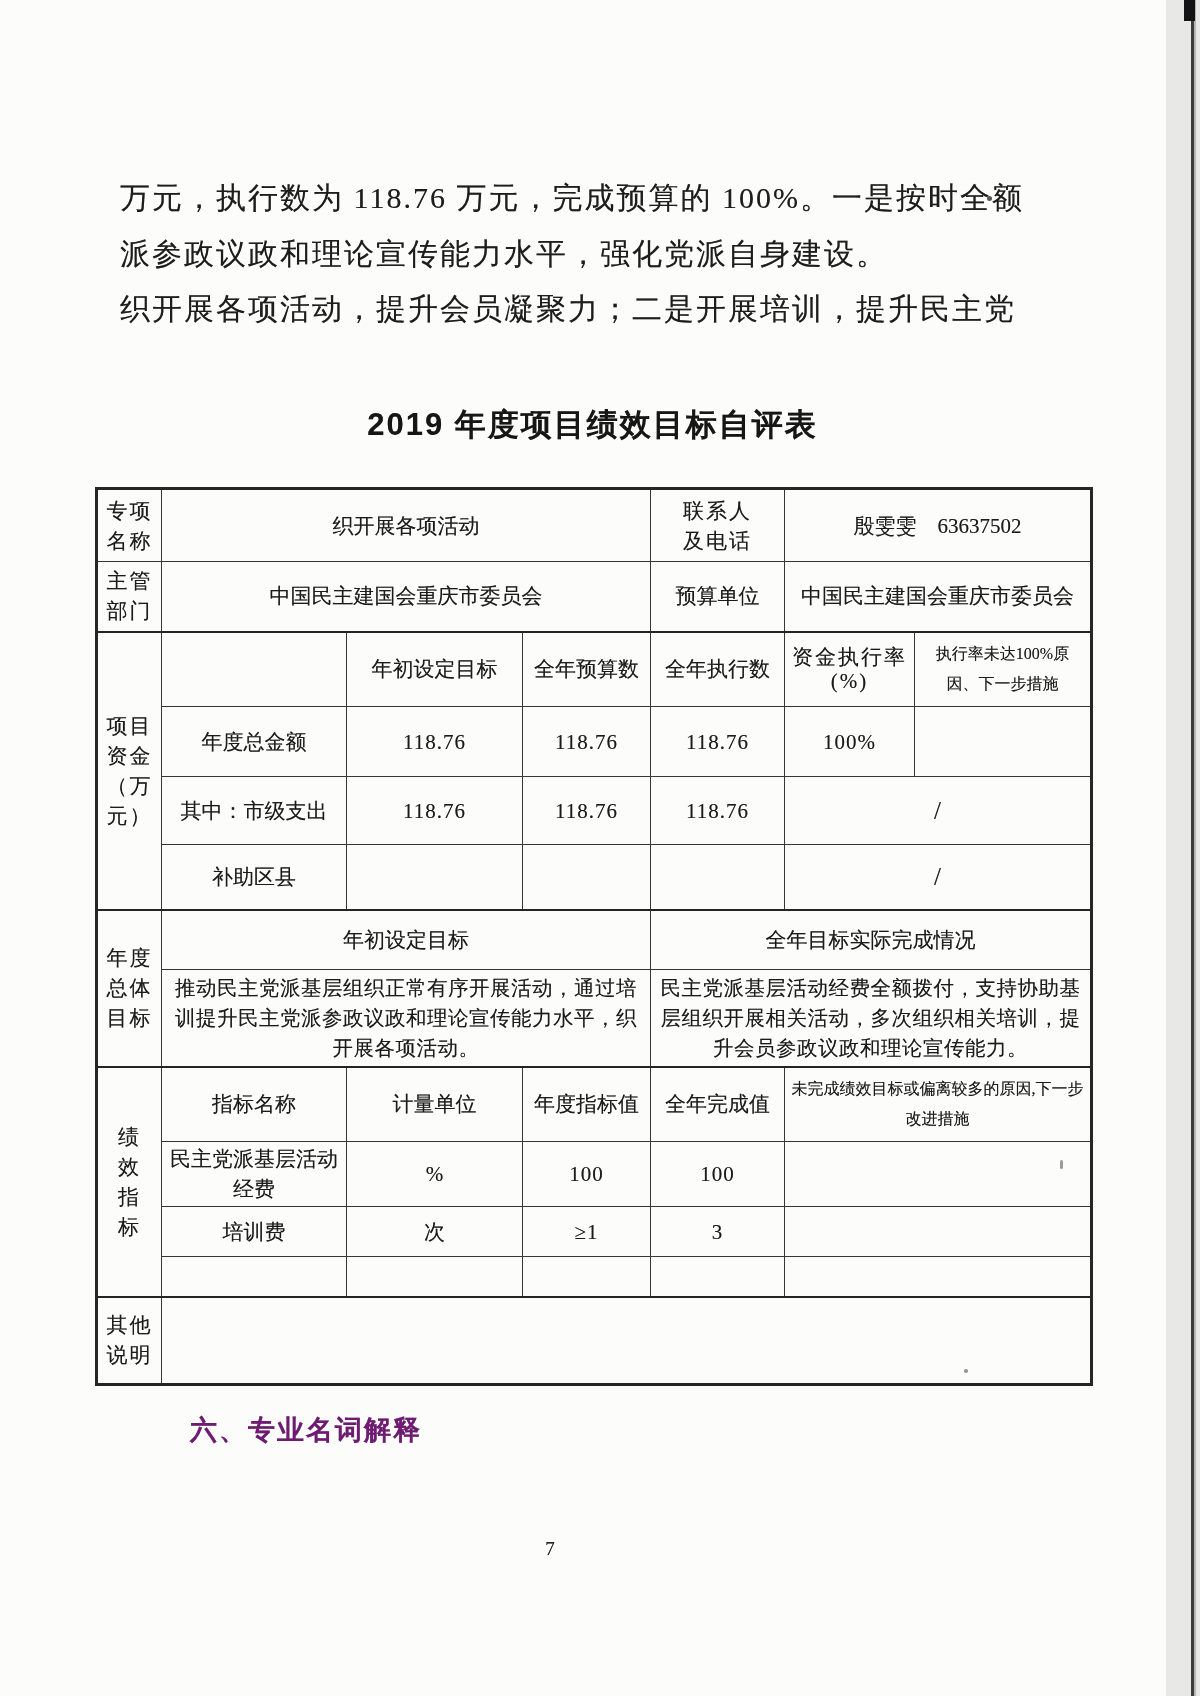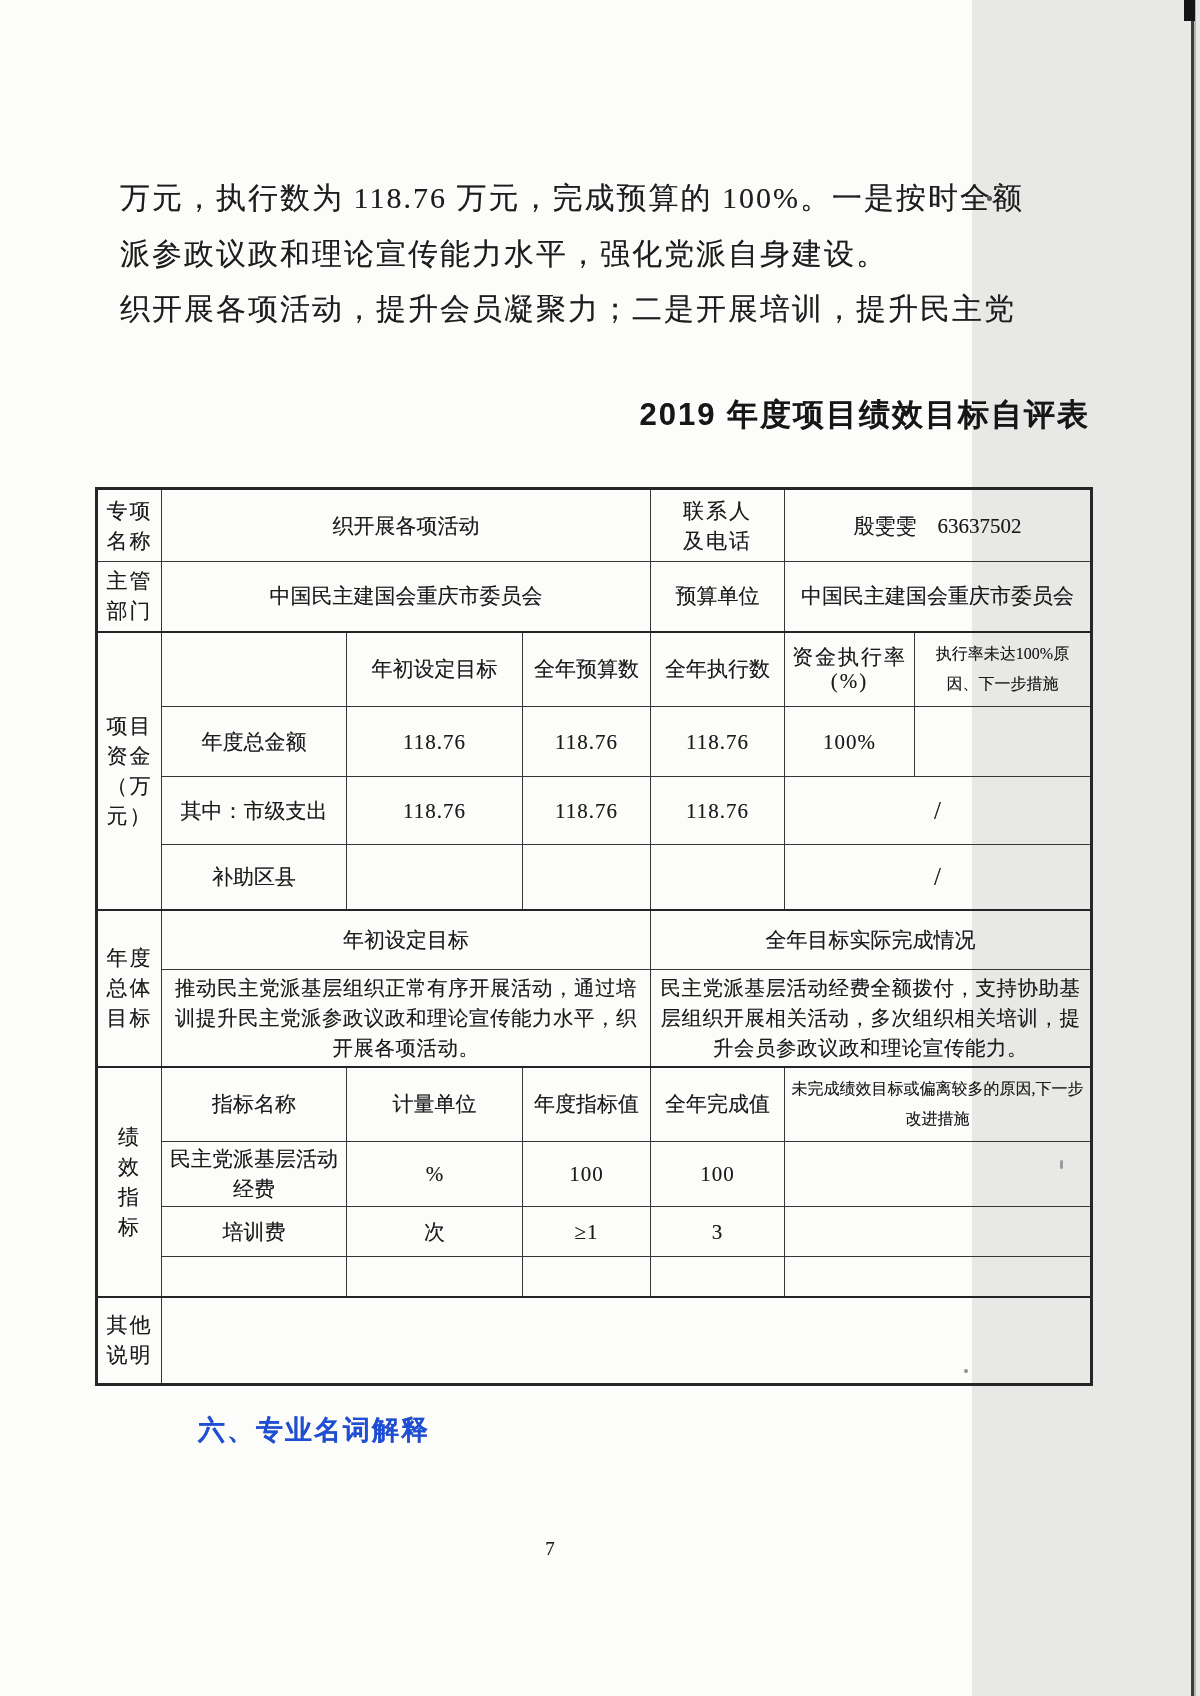--- a/index.html
+++ b/index.html
@@ -1,28 +1,28 @@
 <!DOCTYPE html>
 <html><head>
 <meta charset="utf-8">
 <style>
   html,body{margin:0;padding:0;}
   body{width:1200px;height:1696px;overflow:hidden;background:#e8e8e6;}
   .doc{
-    position:relative;width:972px;height:1696px;background:#fcfcfa;
+    position:relative;width:1166px;height:1696px;background:#fcfcfa;
     font-family:"Liberation Serif","DejaVu Serif",serif;color:#1d1d1d;
     text-shadow:0 0 .5px rgba(20,20,20,.45);
   }
   
   .intro{position:absolute;left:120px;top:170px;width:866px;font-size:30px;letter-spacing:2px;}
   .intro .line{height:55.5px;line-height:55.5px;white-space:nowrap;text-align:justify;text-align-last:justify;}
   .intro .line.last{text-align-last:left;}
   
   .title{
-    position:absolute;left:95px;top:394px;width:995px;text-align:right;
+    position:absolute;left:95px;top:404px;width:995px;text-align:center;
     font-family:"Liberation Sans","DejaVu Sans",sans-serif;font-weight:bold;
     font-size:31px;letter-spacing:2px;color:#161616;
   }
   
   table.eval{
     position:absolute;left:95px;top:487px;width:995px;border-collapse:collapse;
     table-layout:fixed;font-size:21px;color:#1b1b1b;border:3px solid #262626;padding-left:47px;
   }
   table.eval td{
     border:1.6px solid #363636;text-align:center;vertical-align:middle;
@@ -34,21 +34,21 @@
   td.goaltext{
     text-align:justify;text-align-last:center;font-size:20.5px;
     line-height:31.5px;padding:5px 13px;letter-spacing:.5px;
   }
   td.slash{font-size:25px;}
   td.num{letter-spacing:1px;}
   
   .h6{
     position:absolute;left:190px;top:1412px;
     font-family:"Liberation Sans","DejaVu Sans",sans-serif;font-weight:bold;
-    font-size:27px;letter-spacing:2px;color:#1d4ed8;margin-left:8px;
+    font-size:27px;letter-spacing:2px;color:#701a75;
   }
   
   .pageno{position:absolute;left:0;top:1538px;width:1100px;text-align:center;font-size:19px;color:#222;}
   
   .scanline{position:absolute;left:1191px;top:0;width:3px;height:1696px;background:#3d3d3d;}
   .scanline-soft{position:absolute;left:1194px;top:0;width:2px;height:1696px;background:rgba(90,90,90,.35);}
   .scanblob{position:absolute;left:1184px;top:0;width:11px;height:21px;background:#141414;}
   .speck{position:absolute;background:#8a8a8a;border-radius:50%;}
   .speck.s1{left:987px;top:196px;width:5px;height:5px;background:#555;}
   .speck.s2{left:1060px;top:1160px;width:3px;height:9px;border-radius:2px;background:#9a9a9a;}

